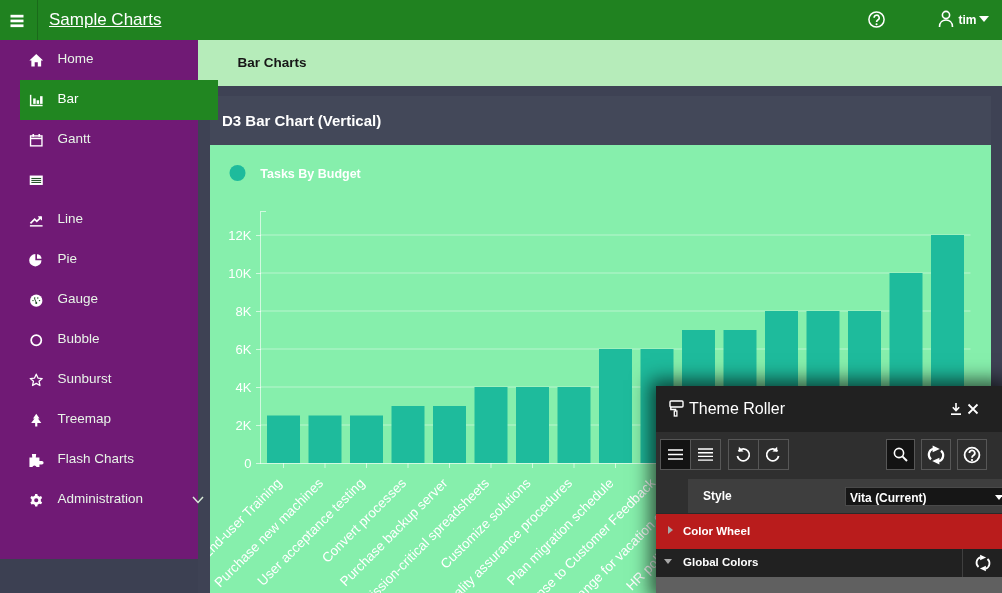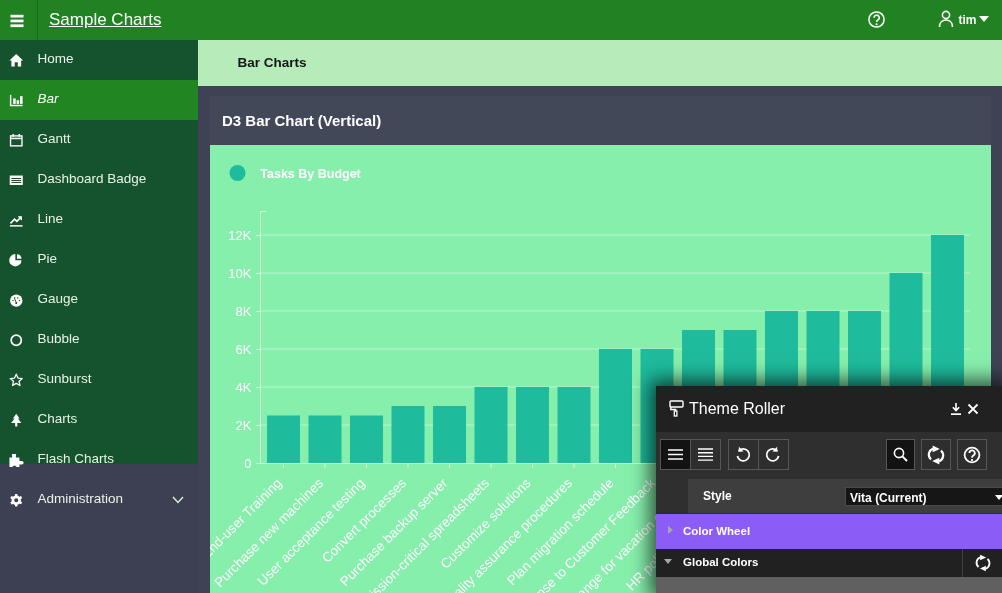--- a/index.html
+++ b/index.html
@@ -11,25 +11,25 @@
 #hamb { position:absolute; left:10px; top:13.5px; width:14px; height:14px; }
 #topdiv { position:absolute; left:37px; top:0; width:1px; height:40px; background:rgba(0,0,0,0.18); }
 #title { position:absolute; left:49px; top:0; line-height:40px; font-size:17px; color:#fff;text-decoration:underline; }
 #helpwrap { position:absolute; left:868px; top:0px; height:40px; color:#fff; }
 #helptext { position:absolute; left:22px; top:13px; font-size:12px; font-weight:bold; color:#fff;margin-top:48px; }
 #userwrap { position:absolute; left:938px; top:0; height:40px; color:#fff; }
 #usertext { position:absolute; left:20.5px; top:13px; font-size:12px; font-weight:bold; color:#fff; }
 #caret { position:absolute; left:41px; top:16px; width:0; height:0; border-left:5px solid transparent; border-right:5px solid transparent; border-top:6px solid #fff; }
 
 
-#sidebar { position:absolute; left:0; top:40px; width:197.5px; height:424px; background:#14532d; }
+#sidebar { position:absolute; left:0; top:40px; width:197.5px; height:519px; background:#701a75;padding-left:20px; }
 .mitem { position:relative; width:197.5px; height:40px; color:#E8F4E8; }
 .mitem .icon { position:absolute; left:9px; top:12.5px; width:14.5px; height:14.5px; }
 .mitem .lbl { position:absolute; left:37.5px; top:-1px; line-height:40px; font-size:13.5px; }
-.mitem.sel { background:#218621; color:#fff;font-style:italic; }
+.mitem.sel { background:#218621; color:#fff; }
 
 .chev { position:absolute; left:172px; top:16px; }
 
 
 #banner { position:absolute; left:197.5px; top:40px; width:804.5px; height:46px; background:#B6ECBA; }
 #banner .t { position:absolute; left:23px; top:0; line-height:46px; font-size:13.5px; font-weight:bold; color:#161616;margin-left:17px; }
 
 
 #content { position:absolute; left:197.5px; top:86px; width:804.5px; height:507px; background:#3E4254; }
 #panel { position:absolute; left:209.5px; top:96px; width:781px; height:497px; }
@@ -42,21 +42,21 @@
 #trhead { position:absolute; left:0; top:0; width:346px; height:46px; background:#212121; }
 #trhead .t { position:absolute; left:33px; top:0; line-height:46px; font-size:16px; color:#fff; }
 #trtool { position:absolute; left:0; top:46px; width:346px; height:47px; background:#2F2F2F; }
 .tbtn { position:absolute; top:7px; height:31px; background:#2E2E2E; border:1px solid #575757; }
 .tbtn.dark { background:#131313; }
 #trstyle { position:absolute; left:16px; top:93px; width:346px; height:34px; background:#3E3E3E;margin-left:16px; }
 #trstyle .lbl { position:absolute; left:15px; top:10px; font-size:12px; font-weight:bold; color:#fff; }
 #trsel { position:absolute; left:157px; top:8px; width:164px; height:19px; background:#161616; border:1px solid #4A4A4A; }
 #trsel .v { position:absolute; left:4px; top:3px; font-size:12px; font-weight:bold; color:#fff;text-align:center; }
 #trsel .c { position:absolute; left:149px; top:7px; width:0; height:0; border-left:4px solid transparent; border-right:4px solid transparent; border-top:5px solid #fff; }
-#trwheel { position:absolute; left:0; top:127px; width:346px; height:36px; background:#8b5cf6; border-top:1px solid #2A2A2A;text-align:right; }
+#trwheel { position:absolute; left:0; top:127px; width:346px; height:36px; background:#b91c1c; border-top:1px solid #2A2A2A;text-align:right; }
 #trwheel .lbl { position:absolute; left:27px; top:11px; font-size:11.5px; font-weight:bold; color:#fff; }
 #trwheel .arr { position:absolute; left:12px; top:12px; width:0; height:0; border-top:4px solid transparent; border-bottom:4px solid transparent; border-left:5px solid #A8A8A8; }
 #trglob { position:absolute; left:0; top:163px; width:346px; height:28px; background:#212121; }
 #trglob .lbl { position:absolute; left:27px; top:7px; font-size:11.5px; font-weight:bold; color:#fff; }
 #trglob .arr { position:absolute; left:8px; top:10px; width:0; height:0; border-left:4px solid transparent; border-right:4px solid transparent; border-top:5px solid #A8A8A8; }
 #trglobbtn { position:absolute; left:306px; top:0; width:40px; height:28px; border-left:1px solid #3F3F3F; }
 #trfoot { position:absolute; left:0; top:191px; width:346px; height:16px; background:#606060; }
 </style>
 </head>
 <body>
@@ -220,21 +220,20 @@
           </svg></div>
         <div class="lbl">Gantt</div>
       </div>
       <div class="mitem">
         <div class="icon"><svg viewBox="0 0 16 16">
             <rect x="0.8" y="2.8" width="14.4" height="10.4" fill="#fff"></rect>
             <g stroke="#17441A" stroke-width="1.1">
               <path d="M2.6 6 H13.4 M2.6 8.2 H13.4 M2.6 10.4 H13.4"></path>
             </g>
           </svg></div>
-        <div class="lbl">Dashboard Badge</div>
       </div>
       <div class="mitem">
         <div class="icon"><svg viewBox="0 0 16 16">
             <g fill="none" stroke="#fff">
               <path d="M1 14.2 H15" stroke-width="1.6"></path>
               <path d="M1.6 11.5 L6.2 6.9 L8.6 9.3 L13.4 4.5" stroke-width="1.8"></path>
               <path d="M9.8 3.8 L14.2 3.8 L14.2 8.2" fill="#fff" stroke="none"></path>
             </g>
             <path d="M14.2 3.8 L9.8 3.8 L14.2 8.2 Z" fill="#fff"></path>
           </svg></div>
@@ -270,21 +269,21 @@
       <div class="mitem">
         <div class="icon"><svg viewBox="0 0 16 16">
             <path d="M8 1.3 L9.9 5.6 L14.6 6.1 L11.1 9.2 L12.1 13.8 L8 11.4 L3.9 13.8 L4.9 9.2 L1.4 6.1 L6.1 5.6 Z" fill="none" stroke="#fff" stroke-width="1.4" stroke-linejoin="round"></path>
           </svg></div>
         <div class="lbl">Sunburst</div>
       </div>
       <div class="mitem">
         <div class="icon"><svg viewBox="0 0 16 16">
             <path d="M8 0.8 L11.6 6 L9.9 6 L13.6 11 L9.2 11 L9.2 15 L6.8 15 L6.8 11 L2.4 11 L6.1 6 L4.4 6 Z" fill="#fff"></path>
           </svg></div>
-        <div class="lbl">Charts</div>
+        <div class="lbl">Treemap</div>
       </div>
       <div class="mitem">
         <div class="icon"><svg viewBox="0 0 16 16">
             <path d="M0.5 15.5 L0.5 5 L3.6 5 L3.2 1.2 L7.9 1.2 L7.5 5 L11.5 5 L11.5 8.8 L14.2 8.8 A1.9 1.9 0 0 1 14.2 12.6 L11.5 12.6 L11.5 15.5 L8.3 15.5 A2.4 2.4 0 0 0 3.7 15.5 Z" fill="#fff"></path>
           </svg></div>
         <div class="lbl">Flash Charts</div>
       </div>
       <div class="mitem">
         <div class="icon"><svg viewBox="0 0 16 16">
             <path fill="#fff" d="M6.8 1 H9.2 L9.6 3 a5.2 5.2 0 0 1 1.8 1 l1.9-0.7 1.2 2.1 -1.5 1.4 a5.2 5.2 0 0 1 0 2.2 l1.5 1.4 -1.2 2.1 -1.9-0.7 a5.2 5.2 0 0 1 -1.8 1 L9.2 15 H6.8 L6.4 13 a5.2 5.2 0 0 1 -1.8-1 l-1.9 0.7 -1.2-2.1 1.5-1.4 a5.2 5.2 0 0 1 0-2.2 L1.5 5.4 2.7 3.3 4.6 4 a5.2 5.2 0 0 1 1.8-1 Z M8 5.7 A2.3 2.3 0 1 0 8 10.3 A2.3 2.3 0 1 0 8 5.7 Z" fill-rule="evenodd"></path>

